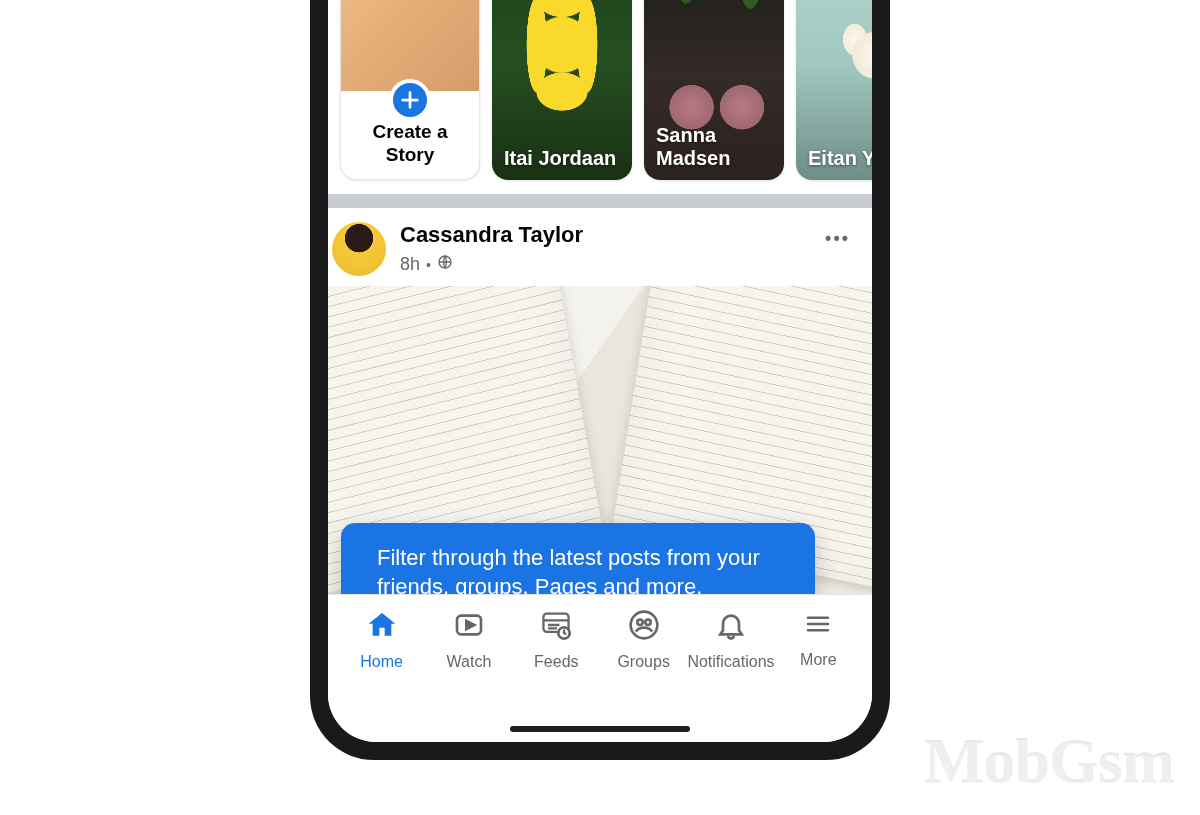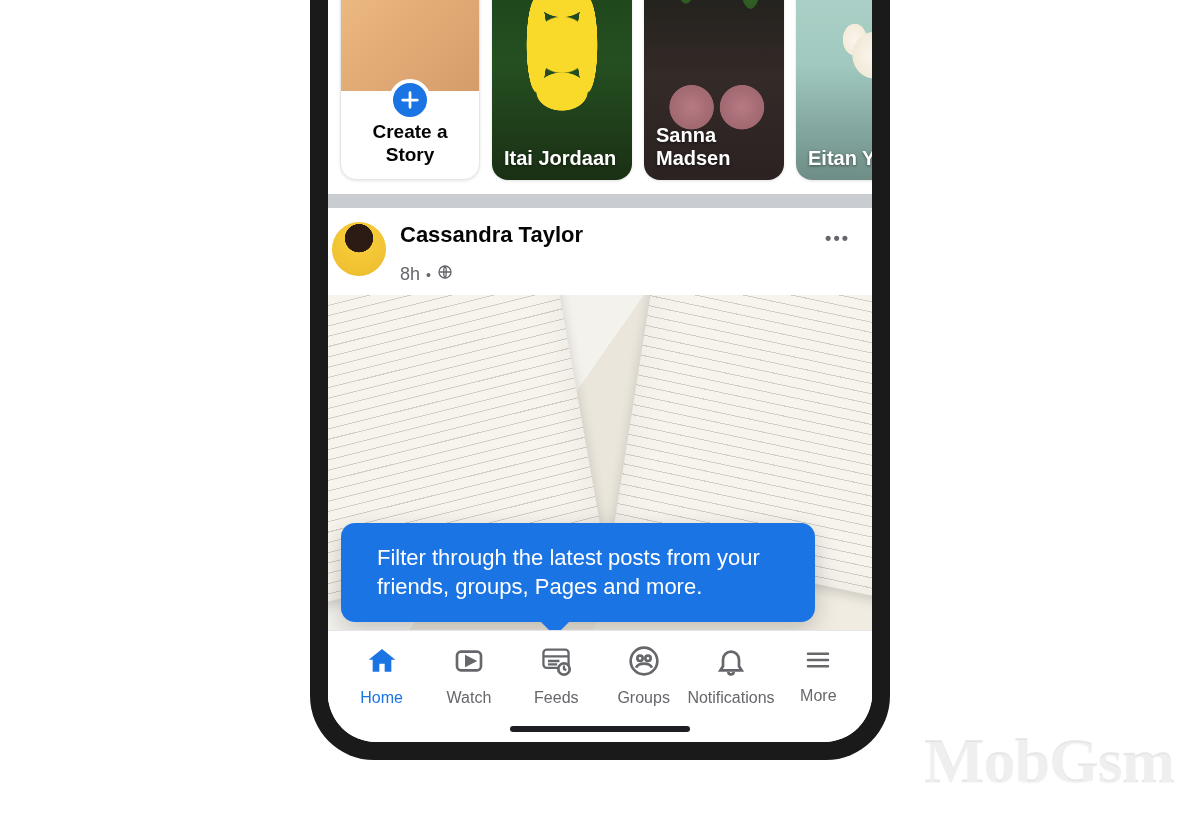--- a/index.html
+++ b/index.html
@@ -149,21 +149,21 @@
     height: 54px;
     border-radius: 50%;
     flex: 0 0 auto;
     margin-right: 14px;
     background: radial-gradient(circle at 50% 30%, #2b1b14 0%, #2b1b14 30%, #f6c937 31%, #f0c233 70%, #e5b82b 100%);
     position: relative;
     overflow: hidden;
   }
   .meta { flex: 1; }
   .author { font-weight: 700; font-size: 22px; color: #050505; }
-  .subline { color: #65676b; font-size: 18px; margin-top: 16px; display:flex; align-items:center; gap:6px;}
+  .subline { color: #65676b; font-size: 18px; margin-top: 6px; display:flex; align-items:center; gap:6px;}
   .subline .dot { font-size: 14px; }
   .subline .globe { width:16px; height:16px; }
   .more { color:#65676b; letter-spacing:2px; font-weight:800; font-size:18px; padding:6px 8px; }
   .post-image {
     width: 100%;
     height: 410px;
     position: relative;
     overflow: hidden;
     background:
       linear-gradient(125deg, #f4f2ed 0 38%, #eae6dc 38% 60%, #f0ece2 60% 100%);
@@ -211,21 +211,21 @@
     left: 198px;
     bottom: -14px;
     border-left: 16px solid transparent;
     border-right: 16px solid transparent;
     border-top: 16px solid #1b74e4;
   }
   
   .bottom-nav {
     position: absolute;
     left: 0; right: 0; bottom: 0;
-    height: 112px;
+    height: 148px;
     background: #fff;
     border-top: 1px solid #e5e6eb;
     display: flex;
     padding: 0 10px;
   }
   .nav-item {
     flex: 1;
     display: flex;
     flex-direction: column;
     align-items: center;

